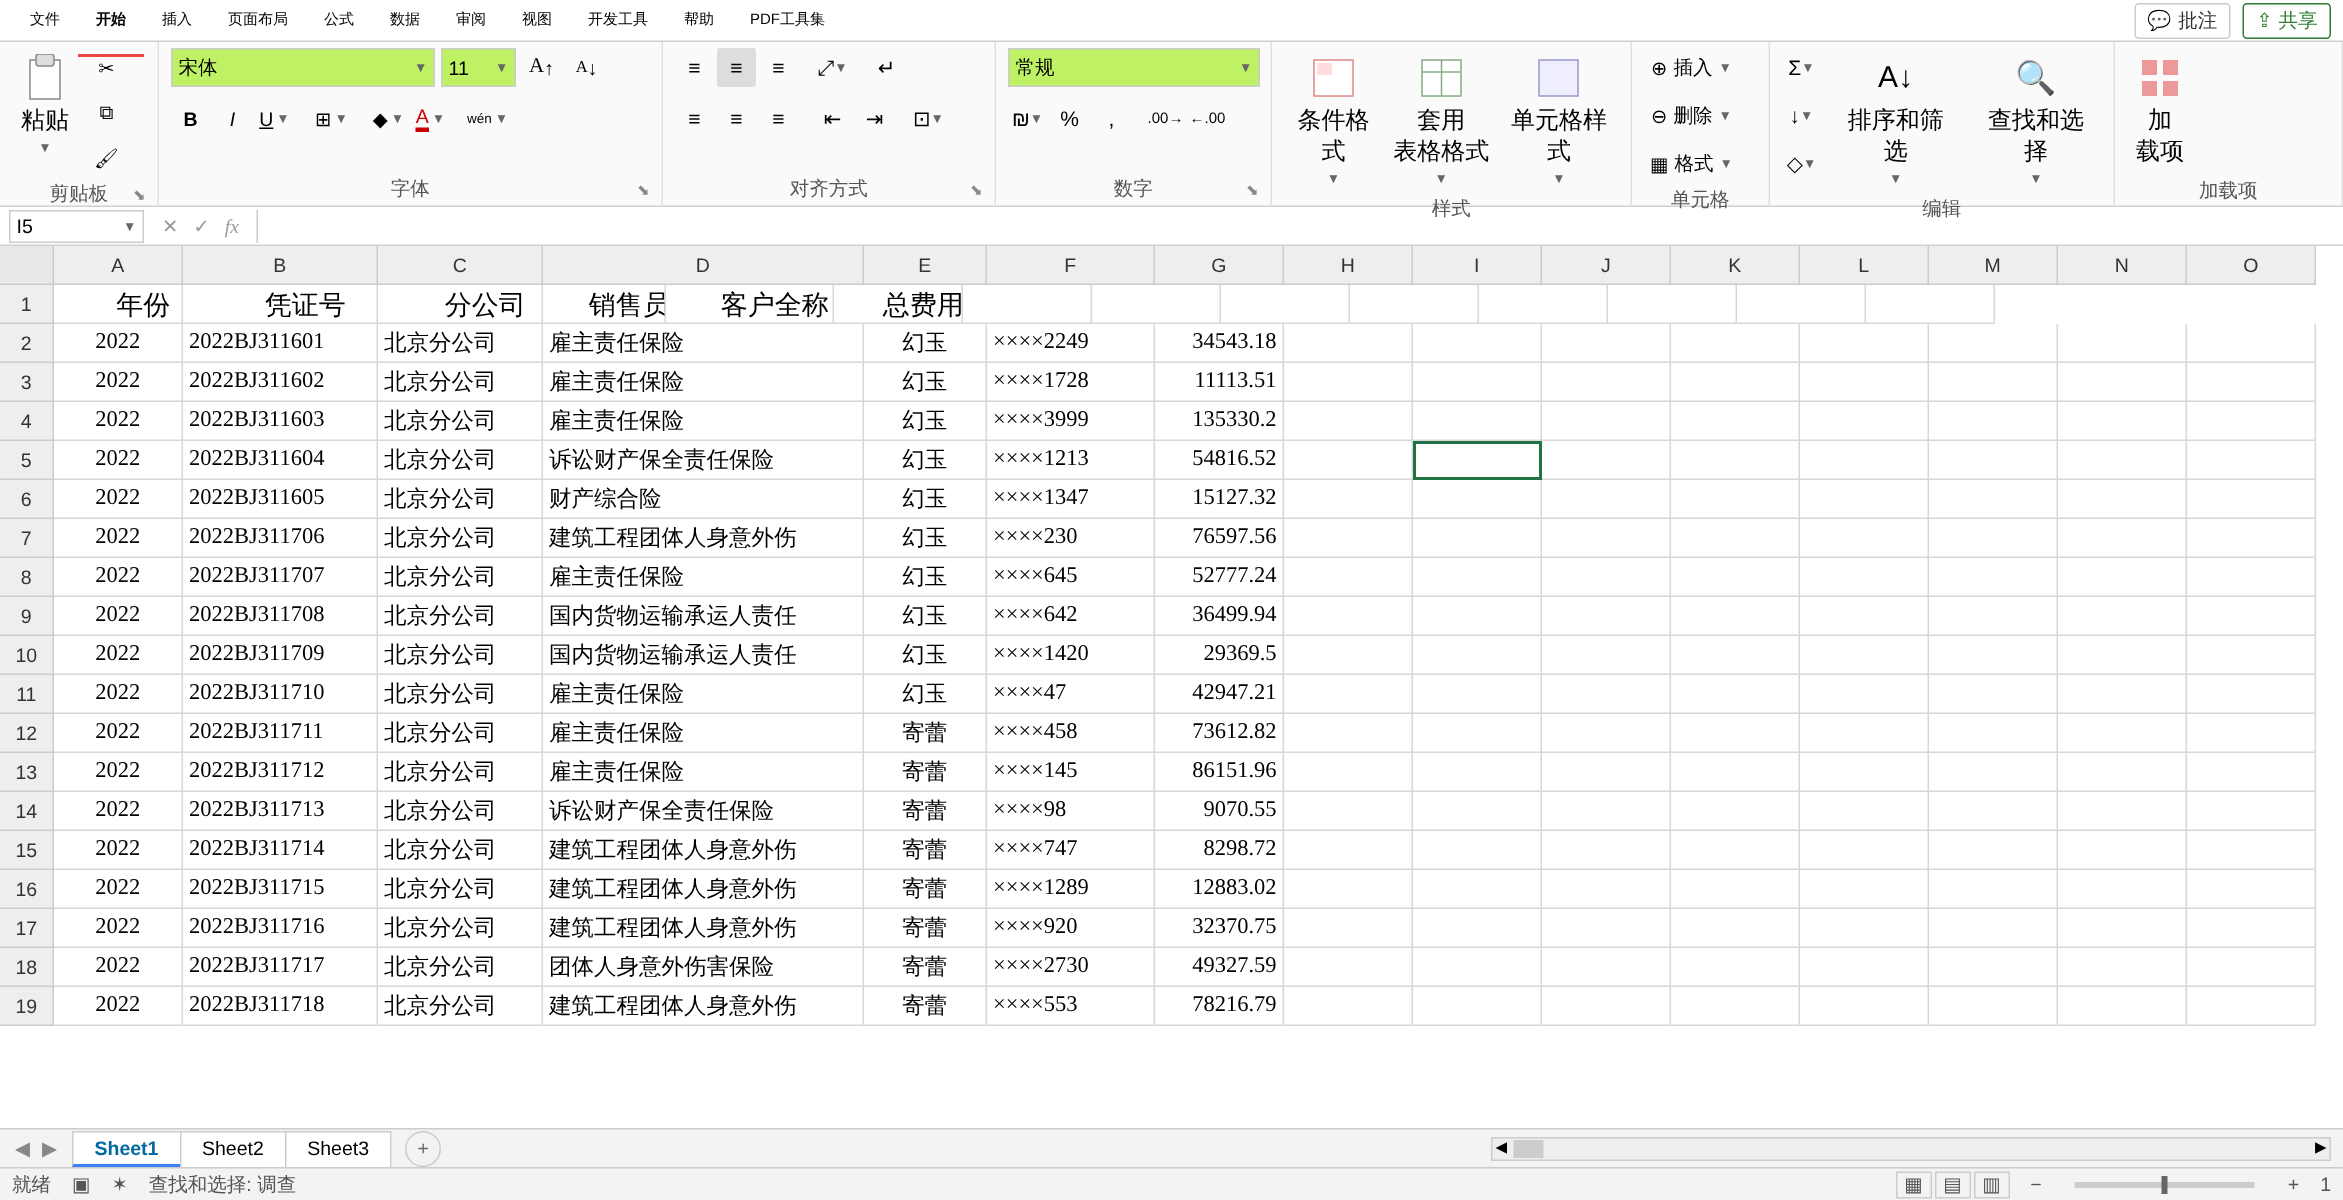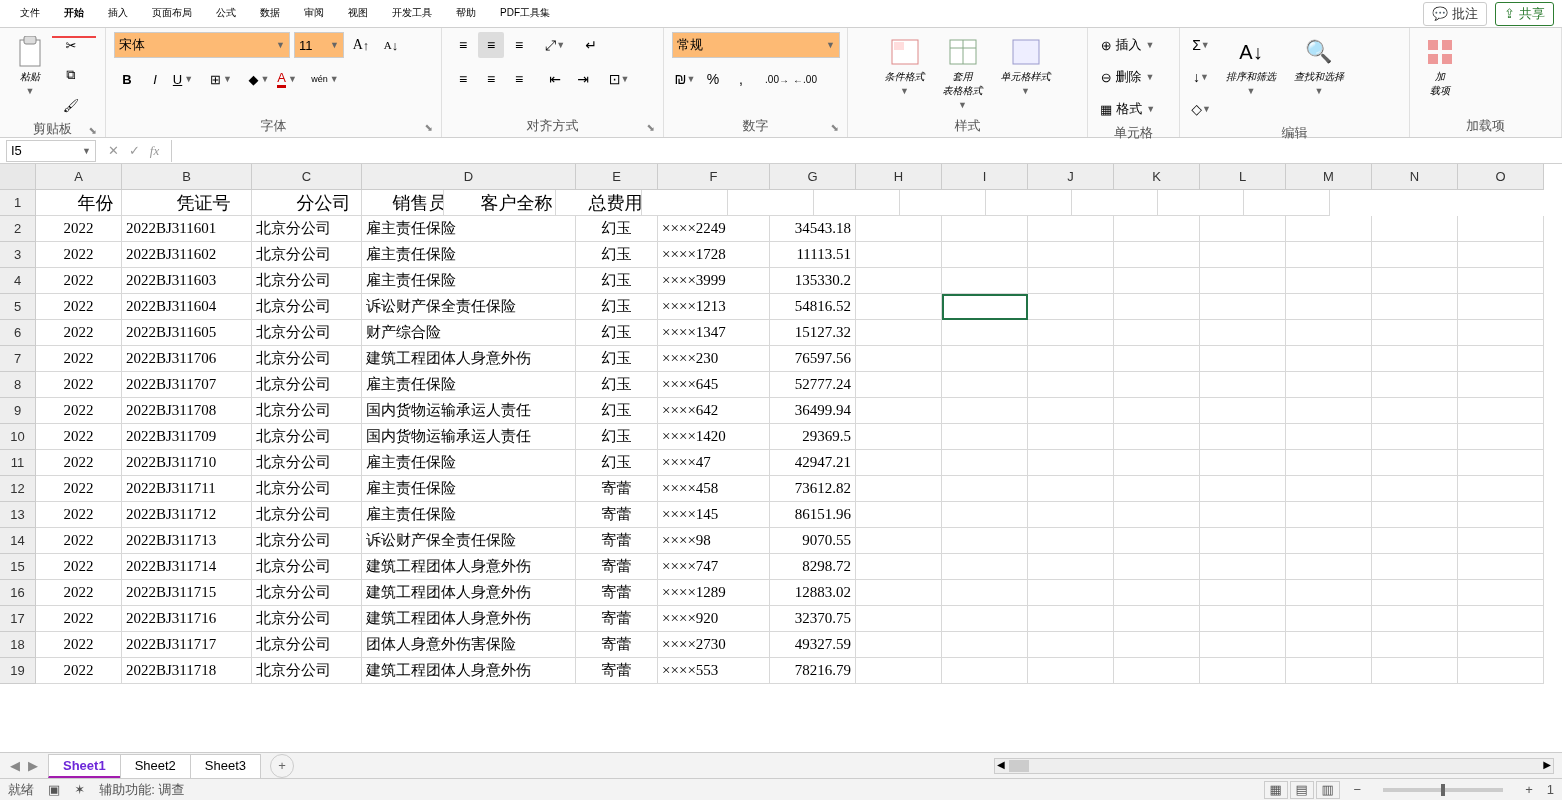--- a/index.html
+++ b/index.html
@@ -11,25 +11,25 @@
 .menu-right{display:flex;gap:8px;}
 .menu-btn{display:flex;align-items:center;gap:4px;padding:2px 8px;border:1px solid #ccc;border-radius:3px;color:#333;cursor:pointer;font-size:13px;}
 .menu-btn.green{color:#2e7d32;border-color:#2e7d32;}
 .ribbon{height:110px;display:flex;border-bottom:1px solid #d0d0d0;background:#fafafa;}
 .ribbon-group{display:flex;flex-direction:column;border-right:1px solid #e0e0e0;padding:4px 8px 2px;}
 .ribbon-group-content{flex:1;display:flex;align-items:flex-start;gap:6px;}
 .ribbon-group-label{text-align:center;font-size:12px;color:#555;padding-top:2px;position:relative;}
 .rg-launcher{position:absolute;right:0;bottom:2px;font-size:10px;color:#888;cursor:pointer;}
 .big-btn{display:flex;flex-direction:column;align-items:center;justify-content:center;gap:2px;padding:4px 6px;cursor:pointer;min-width:44px;}
 .big-btn .icon{width:32px;height:32px;display:flex;align-items:center;justify-content:center;}
-.big-btn .label{font-size:10px;text-align:center;font-style:italic;}
+.big-btn .label{font-size:16px;text-align:center;}
 .small-col{display:flex;flex-direction:column;gap:4px;justify-content:center;}
 .small-btn{width:26px;height:26px;display:flex;align-items:center;justify-content:center;cursor:pointer;border-radius:2px;}
 .font-row1{display:flex;gap:4px;align-items:center;}
-.font-select{height:26px;border:1px solid #ccc;background:#fdba74;padding:0 4px;display:flex;align-items:center;justify-content:space-between;gap:6px;cursor:pointer;}
+.font-select{height:26px;border:1px solid #ccc;background:#bef264;padding:0 4px;display:flex;align-items:center;justify-content:space-between;gap:6px;cursor:pointer;}
 .caret{font-size:9px;color:#666;}
 .font-btns{display:flex;gap:2px;}
 .font-btn{width:26px;height:26px;display:flex;align-items:center;justify-content:center;cursor:pointer;border-radius:2px;font-size:14px;}
 .formula-bar{height:26px;display:flex;align-items:center;border-bottom:1px solid #d0d0d0;}
 .name-box{width:90px;height:22px;border:1px solid #ccc;margin-left:6px;padding:0 4px;display:flex;align-items:center;justify-content:space-between;}
 .fx-controls{display:flex;gap:10px;padding:0 12px;color:#999;}
 .fx-icon{font-style:italic;font-family:serif;}
 .formula-input{flex:1;height:22px;border-left:1px solid #ccc;padding:0 6px;}
 .sheet-area{position:relative;height:560px;overflow:hidden;}
 .corner{position:absolute;left:0;top:0;width:36px;height:26px;background:#e8e8e8;border-right:1px solid #ccc;border-bottom:1px solid #ccc;z-index:3;}
@@ -47,21 +47,21 @@
 .cD{width:214px;}
 .cE{width:82px;justify-content:center;}
 .cF{width:112px;}
 .cG{width:86px;justify-content:flex-end;}
 .cH,.cI,.cJ,.cK,.cL,.cM,.cN,.cO{width:86px;}
 .cG.header{justify-content:center;}
 .selected-cell{outline:2px solid #217346;outline-offset:-2px;}
 .sheet-tabs{position:absolute;bottom:22px;left:0;right:0;height:26px;display:flex;align-items:center;border-top:1px solid #ccc;background:#f3f3f3;}
 .tab-nav{display:flex;gap:8px;padding:0 10px;color:#888;}
 .tab{padding:3px 14px;border:1px solid #ccc;border-bottom:none;background:#fff;margin-right:-1px;cursor:pointer;font-size:13px;}
-.tab.active{border-bottom:2px solid #a21caf;color:#6d28d9;font-weight:bold;}
+.tab.active{border-bottom:2px solid #3b82f6;color:#0369a1;font-weight:bold;}
 .add-tab{width:24px;height:24px;border:1px solid #ccc;border-radius:50%;display:flex;align-items:center;justify-content:center;margin-left:10px;cursor:pointer;color:#666;}
 .hscroll{margin-left:auto;width:560px;height:16px;border:1px solid #ccc;background:#eee;position:relative;margin-right:8px;}
 .hscroll-thumb{position:absolute;left:14px;top:1px;width:20px;height:12px;background:#ccc;}
 .status-bar{position:absolute;bottom:0;left:0;right:0;height:22px;display:flex;align-items:center;background:#f3f3f3;border-top:1px solid #ccc;padding:0 8px;gap:14px;font-size:12px;color:#555;}
 .status-spacer{flex:1;}
 .view-btns{display:flex;gap:2px;}
 .view-btn{width:24px;height:18px;border:1px solid #ccc;display:flex;align-items:center;justify-content:center;cursor:pointer;}
 .zoom-slider{width:120px;height:4px;background:#ccc;position:relative;margin:0 8px;}
 .zoom-thumb{position:absolute;left:58px;top:-4px;width:4px;height:12px;background:#666;}
 svg{display:block;}
@@ -711,21 +711,21 @@
     <span style="position:absolute;left:2px;top:0;font-size:10px;">◀</span>
     <div class="hscroll-thumb"></div>
     <span style="position:absolute;right:2px;top:0;font-size:10px;">▶</span>
   </div>
 </div>
 
 <div class="status-bar">
   <span>就绪</span>
   <span>▣</span>
   <span>✶</span>
-  <span>辅助功能: 调查</span>
+  <span>查找和选择: 调查</span>
   <div class="status-spacer"></div>
   <div class="view-btns">
     <div class="view-btn">▦</div>
     <div class="view-btn">▤</div>
     <div class="view-btn">▥</div>
   </div>
   <span>−</span>
   <div class="zoom-slider">
       <div class="zoom-thumb"></div>
     </div>

